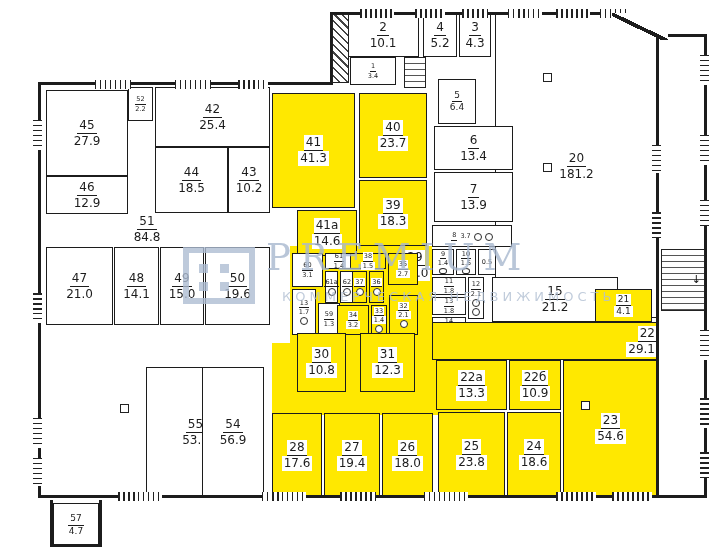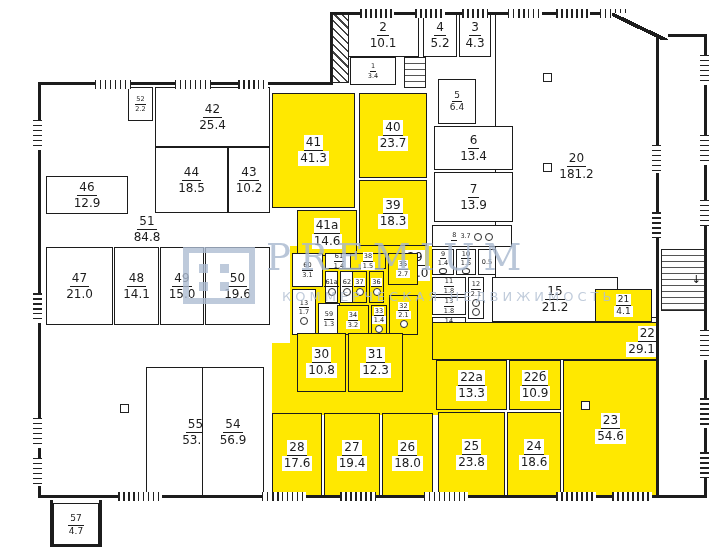--- a/index.html
+++ b/index.html
@@ -71,20 +71,24 @@
         <span class="rarea">6.4</span>
       </div>
       <div class="room" style="left: 434px; top: 126px; width: 79px; height: 44px;">
         <span class="rnum">6</span>
         <span class="rarea">13.4</span>
       </div>
       <div class="room" style="left: 434px; top: 172px; width: 79px; height: 50px;">
         <span class="rnum">7</span>
         <span class="rarea">13.9</span>
       </div>
+      <div class="room" style="left: 46px; top: 90px; width: 82px; height: 86px;">
+        <span class="rnum">45</span>
+        <span class="rarea">27.9</span>
+      </div>
       <div class="room" style="left: 46px; top: 176px; width: 82px; height: 38px;">
         <span class="rnum">46</span>
         <span class="rarea">12.9</span>
       </div>
       <div class="room sm" style="left: 128px; top: 87px; width: 25px; height: 34px;">
         <span class="rnum">52</span>
         <span class="rarea">2.2</span>
       </div>
       <div class="room" style="left: 155px; top: 87px; width: 115px; height: 60px;">
         <span class="rnum">42</span>
@@ -247,21 +251,21 @@
         <span class="rarea">21.2</span>
       </div>
       <div class="room hl md" style="left: 595px; top: 289px; width: 57px; height: 33px;">
         <span class="rnum">21</span>
         <span class="rarea">4.1</span>
       </div>
       <div class="room hl" style="left: 297px; top: 333px; width: 49px; height: 59px;">
         <span class="rnum">30</span>
         <span class="rarea">10.8</span>
       </div>
-      <div class="room hl" style="left: 348px; top: 333px; width: 55px; height: 59px;">
+      <div class="room hl" style="left: 360px; top: 333px; width: 55px; height: 59px;">
         <span class="rnum">31</span>
         <span class="rarea">12.3</span>
       </div>
       <div class="room hl" style="left: 272px; top: 413px; width: 50px; height: 84px;">
         <span class="rnum">28</span>
         <span class="rarea">17.6</span>
       </div>
       <div class="room hl" style="left: 324px; top: 413px; width: 56px; height: 84px;">
         <span class="rnum">27</span>
         <span class="rarea">19.4</span>

